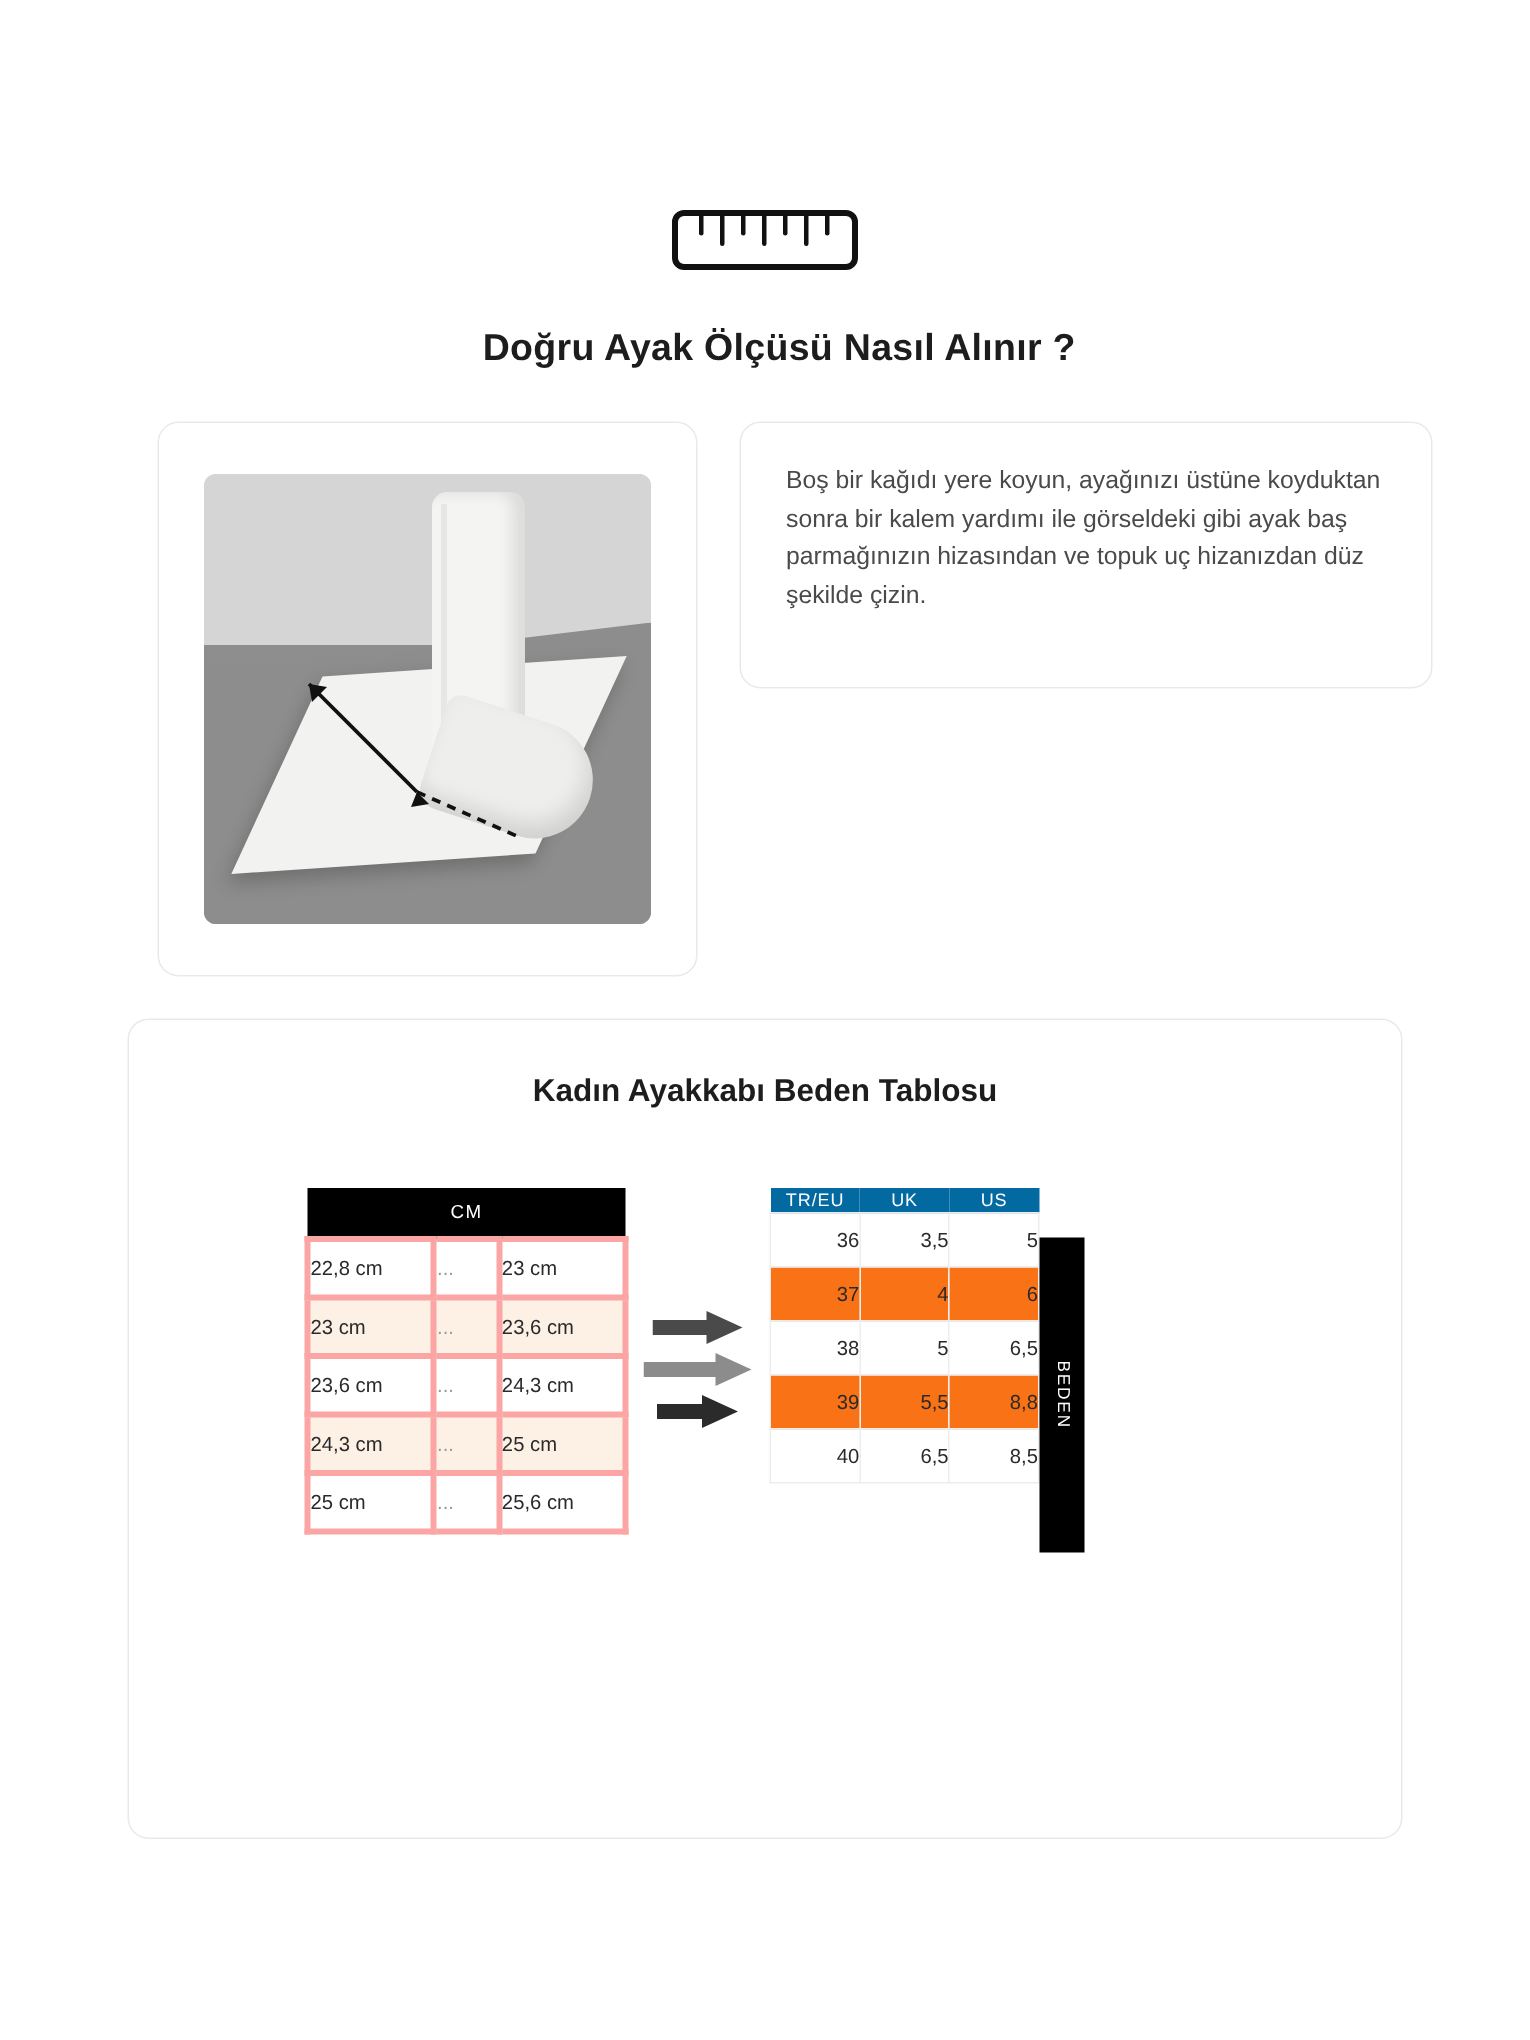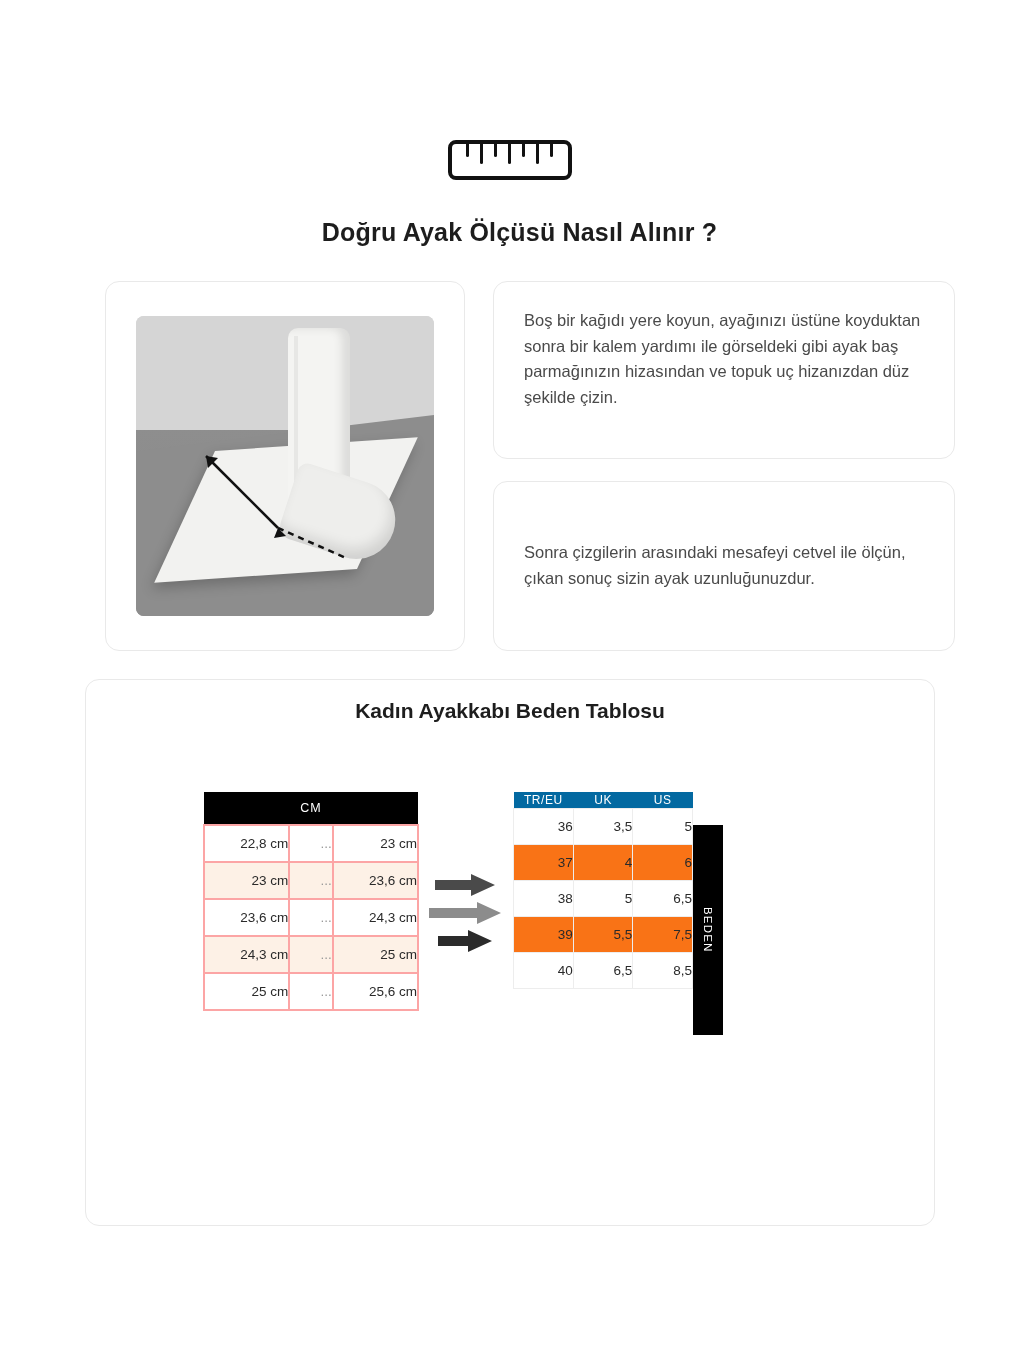--- a/index.html
+++ b/index.html
@@ -134,21 +134,21 @@
   
   .size-card {
     position: absolute;
     top: 679px; left: 85px;
     width: 850px; height: 547px;
     border: 1px solid #e9e9e9;
     border-radius: 14px;
     background: #ffffff;
   }
   .size-title {
-    margin-top: 19px;
+    margin-top: 36px;
     text-align: center;
     font-size: 21px;
     font-weight: bold;
     color: #1d1d1d;
   }
   .tables {
     position: absolute;
     top: 112px; left: 117px;
     display: flex;
     align-items: flex-start;
@@ -156,25 +156,25 @@
   table { border-collapse: collapse; }
   .cm-table { width: 216px; }
   .cm-table th {
     background: #000000; color: #ffffff;
     font-size: 12.5px; font-weight: normal;
     letter-spacing: 1px;
     padding: 9px 0;
     margin-left: 33px;
   }
   .cm-table td {
-    border: 2px solid #fca5a5;
+    border: 4px solid #fca5a5;
     font-size: 13.5px;
     color: #2a2a2a;
     padding: 10px 0;
-    text-align: right;
+    text-align: left;
     background: #ffffff;
   }
   .cm-table td.lo { width: 86px; }
   .cm-table td.dots { width: 44px; color: #9a9a9a; }
   .cm-table td.hi { width: 86px; }
   .cm-table tr.alt td { background: #fdf1e6; }
 
   .arrows {
     width: 94px;
     padding-top: 82px;
@@ -248,23 +248,20 @@
           <line x1="142" y1="212" x2="210" y2="242" stroke="#111" stroke-width="2.5" stroke-dasharray="6 5"></line>
           <polygon points="142,212 150,220 138,222" fill="#111"></polygon>
         </svg>
       </div>
     </div>
 
     <div class="text-col">
       <div class="card text-card first">
         <span>Boş bir kağıdı yere koyun, ayağınızı üstüne koyduktan sonra bir kalem yardımı ile görseldeki gibi ayak baş parmağınızın hizasından ve topuk uç hizanızdan düz şekilde çizin.</span>
       </div>
-      <div class="card text-card second">
-        <span>Sonra çizgilerin arasındaki mesafeyi cetvel ile ölçün, çıkan sonuç sizin ayak uzunluğunuzdur.</span>
-      </div>
     </div>
   </div>
 
   <div class="size-card">
     <div class="size-title">Kadın Ayakkabı Beden Tablosu</div>
 
     <div class="tables">
 
       <table class="cm-table">
         <thead>
@@ -333,21 +330,21 @@
             <td>6</td>
           </tr>
           <tr>
             <td>38</td>
             <td>5</td>
             <td>6,5</td>
           </tr>
           <tr class="alt">
             <td>39</td>
             <td>5,5</td>
-            <td>7,5</td>
+            <td>8,8</td>
           </tr>
           <tr>
             <td>40</td>
             <td>6,5</td>
             <td>8,5</td>
           </tr>
         </tbody>
       </table>
 
       <div class="beden-bar">

